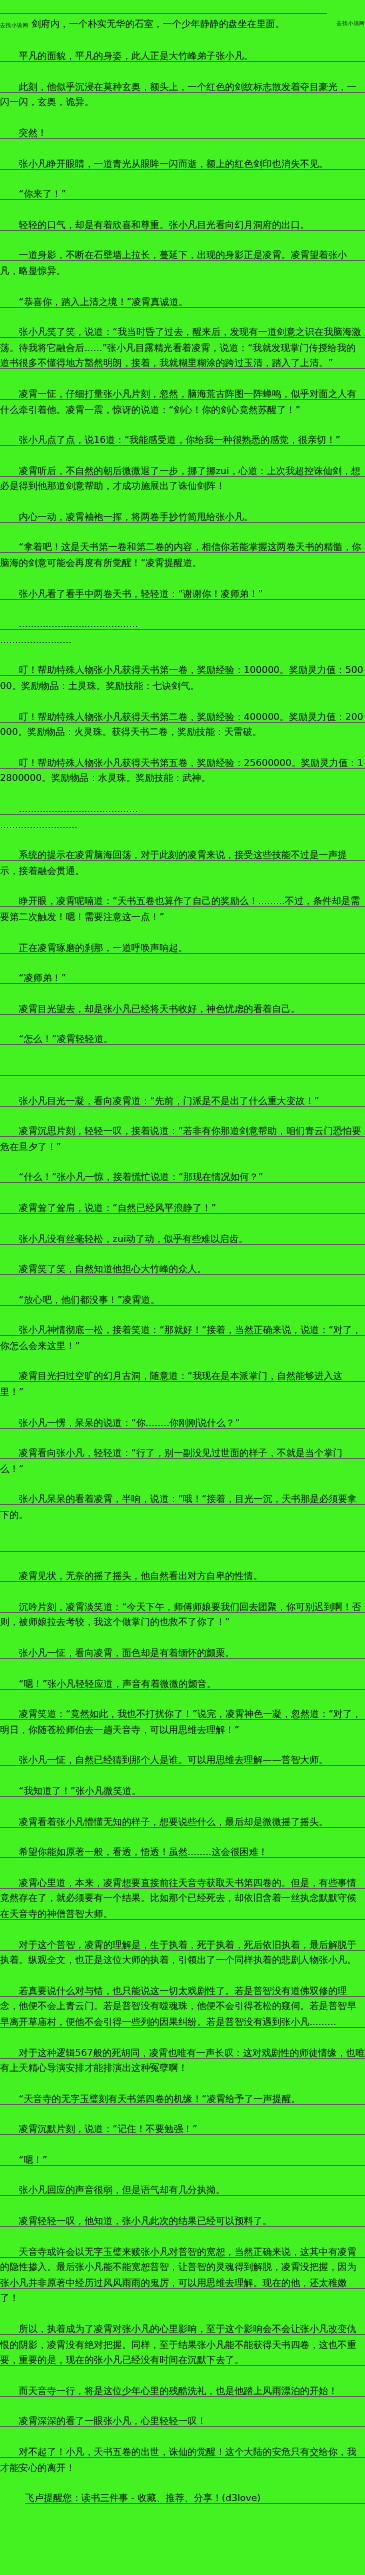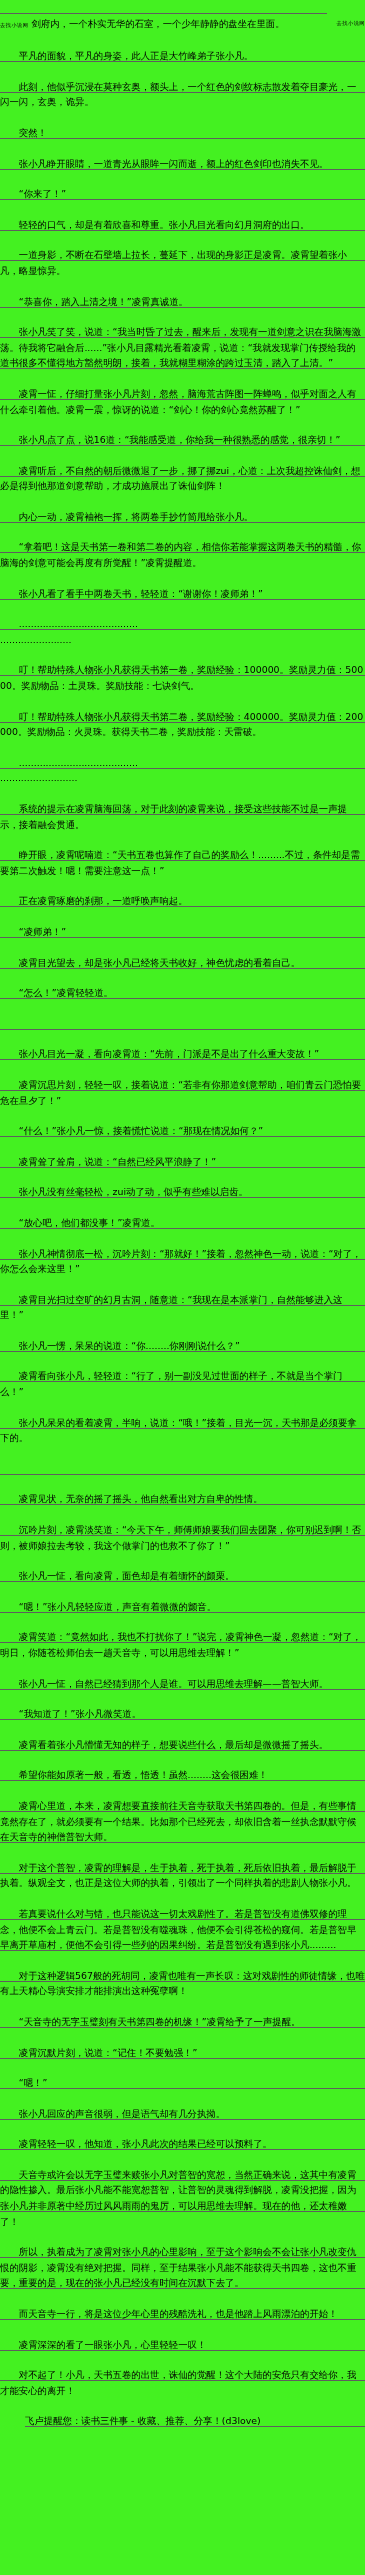--- a/index.html
+++ b/index.html
@@ -75,36 +75,38 @@
       <p class="para normal">凌霄一怔，仔细打量张小凡片刻，忽然，脑海荒古阵图一阵蝉鸣，似乎对面之人有什么牵引着他。凌霄一震，惊讶的说道：“剑心！你的剑心竟然苏醒了！”</p>
       <p class="para normal">张小凡点了点，说16道：“我能感受道，你给我一种很熟悉的感觉，很亲切！”</p>
       <p class="para normal">凌霄听后，不自然的朝后微微退了一步，挪了挪zui，心道：上次我超控诛仙剑，想必是得到他那道剑意帮助，才成功施展出了诛仙剑阵！</p>
       <p class="para normal">内心一动，凌霄袖袍一挥，将两卷手抄竹简甩给张小凡。</p>
       <p class="para normal">“拿着吧！这是天书第一卷和第二卷的内容，相信你若能掌握这两卷天书的精髓，你脑海的剑意可能会再度有所觉醒！”凌霄提醒道。</p>
       <p class="para normal">张小凡看了看手中两卷天书，轻轻道：“谢谢你！凌师弟！”</p>
       <p class="para normal">........................................
 ........................</p>
       <p class="para normal">叮！帮助特殊人物张小凡获得天书第一卷，奖励经验：100000。奖励灵力值：50000。奖励物品：土灵珠。奖励技能：七诀剑气。</p>
       <p class="para normal">叮！帮助特殊人物张小凡获得天书第二卷，奖励经验：400000。奖励灵力值：200000。奖励物品：火灵珠。获得天书二卷，奖励技能：天雷破。</p>
+      <p class="para normal">叮！帮助特殊人物张小凡获得天书第五卷，奖励经验：25600000。奖励灵力值：12800000。奖励物品：水灵珠。奖励技能：武神。</p>
       <p class="para normal">........................................
 ..........................</p>
       <p class="para normal">系统的提示在凌霄脑海回荡，对于此刻的凌霄来说，接受这些技能不过是一声提示，接着融会贯通。</p>
       <p class="para normal">睁开眼，凌霄呢喃道：“天书五卷也算作了自己的奖励么！.........不过，条件却是需要第二次触发！嗯！需要注意这一点！”</p>
       <p class="para normal">正在凌霄琢磨的刹那，一道呼唤声响起。</p>
       <p class="para normal">“凌师弟！”</p>
       <p class="para normal">凌霄目光望去，却是张小凡已经将天书收好，神色忧虑的看着自己。</p>
       <p class="para normal">“怎么！”凌霄轻轻道。</p>
       <p class="para blank">&nbsp;</p>
       <p class="para normal">张小凡目光一凝，看向凌霄道：“先前，门派是不是出了什么重大变故！”</p>
       <p class="para normal">凌霄沉思片刻，轻轻一叹，接着说道：“若非有你那道剑意帮助，咱们青云门恐怕要危在旦夕了！”</p>
       <p class="para normal">“什么！”张小凡一惊，接着慌忙说道：“那现在情况如何？”</p>
       <p class="para normal">凌霄耸了耸肩，说道：“自然已经风平浪静了！”</p>
       <p class="para normal">张小凡没有丝毫轻松，zui动了动，似乎有些难以启齿。</p>
+      <p class="para normal">凌霄笑了笑，自然知道他担心大竹峰的众人。</p>
       <p class="para normal">“放心吧，他们都没事！”凌霄道。</p>
-      <p class="para normal">张小凡神情彻底一松，沉吟片刻：“那就好！”接着，忽然神色一动，说道：“对了，你怎么会来这里！”</p>
+      <p class="para normal">张小凡神情彻底一松，接着笑道：“那就好！”接着，当然正确来说，说道：“对了，你怎么会来这里！”</p>
       <p class="para normal">凌霄目光扫过空旷的幻月古洞，随意道：“我现在是本派掌门，自然能够进入这里！”</p>
       <p class="para normal">张小凡一愣，呆呆的说道：“你........你刚刚说什么？”</p>
       <p class="para normal">凌霄看向张小凡，轻轻道：“行了，别一副没见过世面的样子，不就是当个掌门么！”</p>
       <p class="para normal">张小凡呆呆的看着凌霄，半响，说道：“哦！”接着，目光一沉，天书那是必须要拿下的。</p>
       <p class="para blank">&nbsp;</p>
       <p class="para normal">凌霄见状，无奈的摇了摇头，他自然看出对方自卑的性情。</p>
       <p class="para normal">沉吟片刻，凌霄淡笑道：“今天下午，师傅师娘要我们回去团聚，你可别迟到啊！否则，被师娘拉去考较，我这个做掌门的也救不了你了！”</p>
       <p class="para normal">张小凡一怔，看向凌霄，面色却是有着缅怀的颤栗。</p>
       <p class="para normal">“嗯！”张小凡轻轻应道，声音有着微微的颤音。</p>
       <p class="para normal">凌霄笑道：“竟然如此，我也不打扰你了！”说完，凌霄神色一凝，忽然道：“对了，明日，你随苍松师伯去一趟天音寺，可以用思维去理解！”</p>

